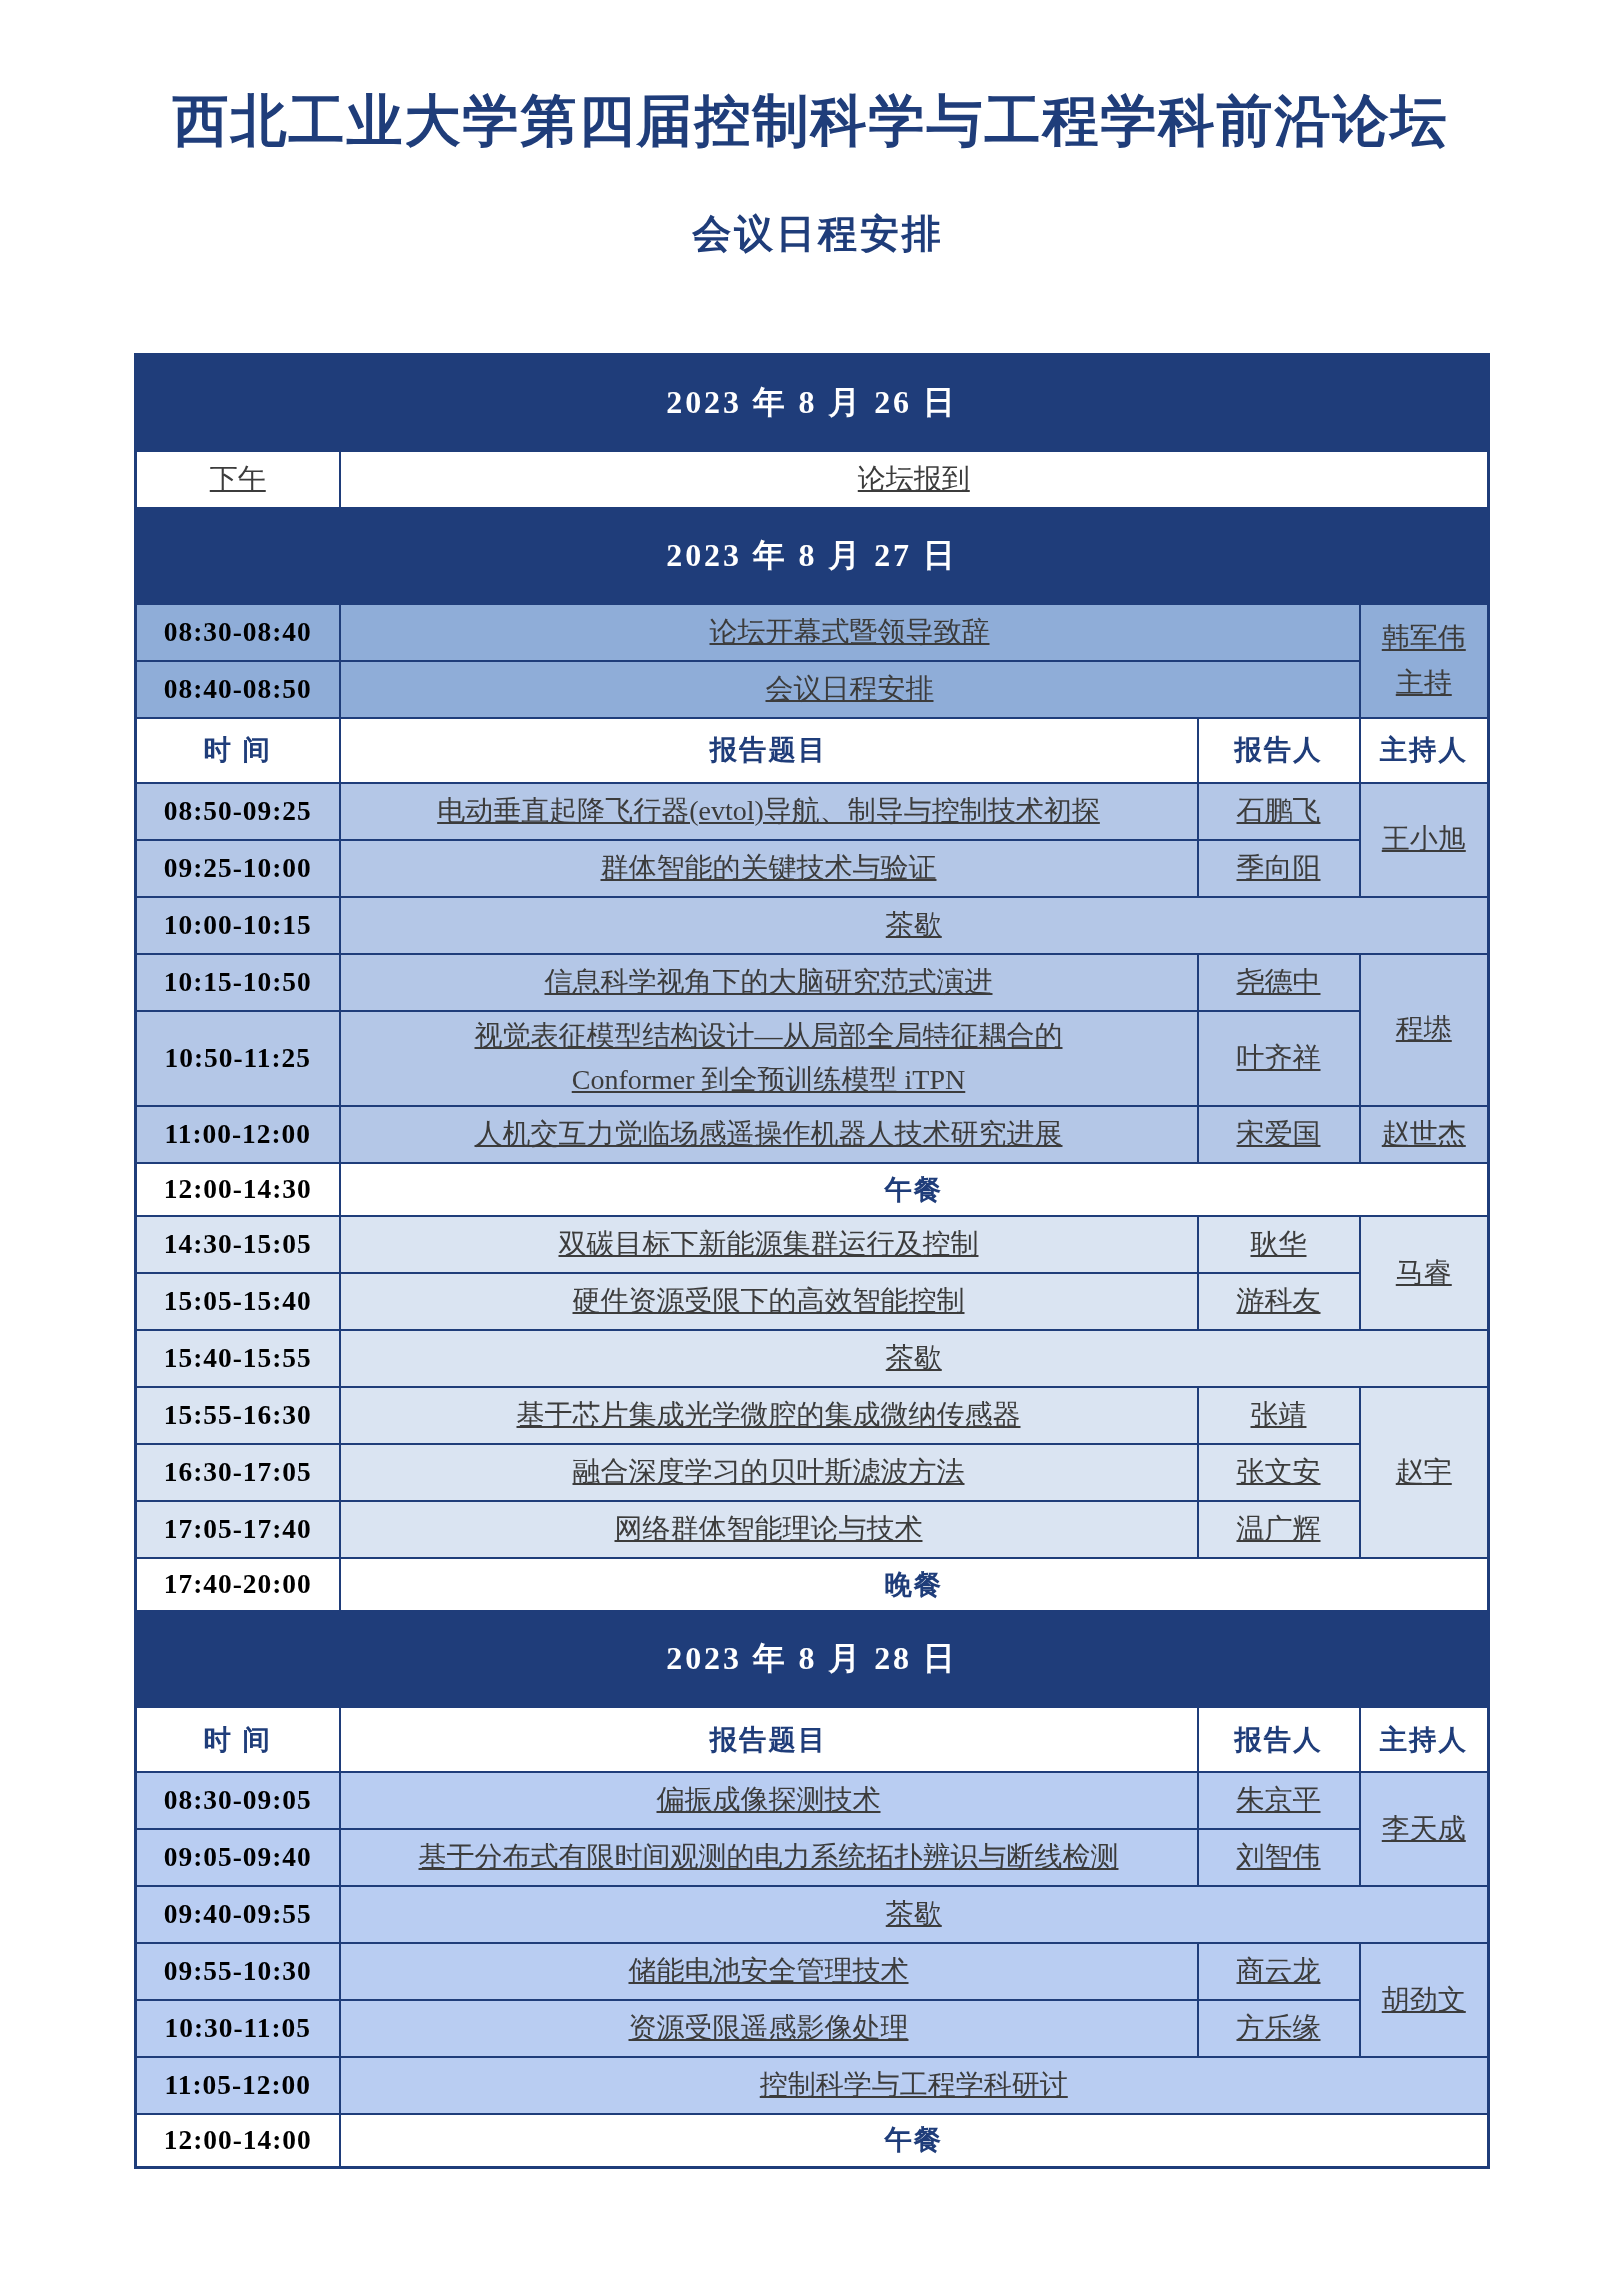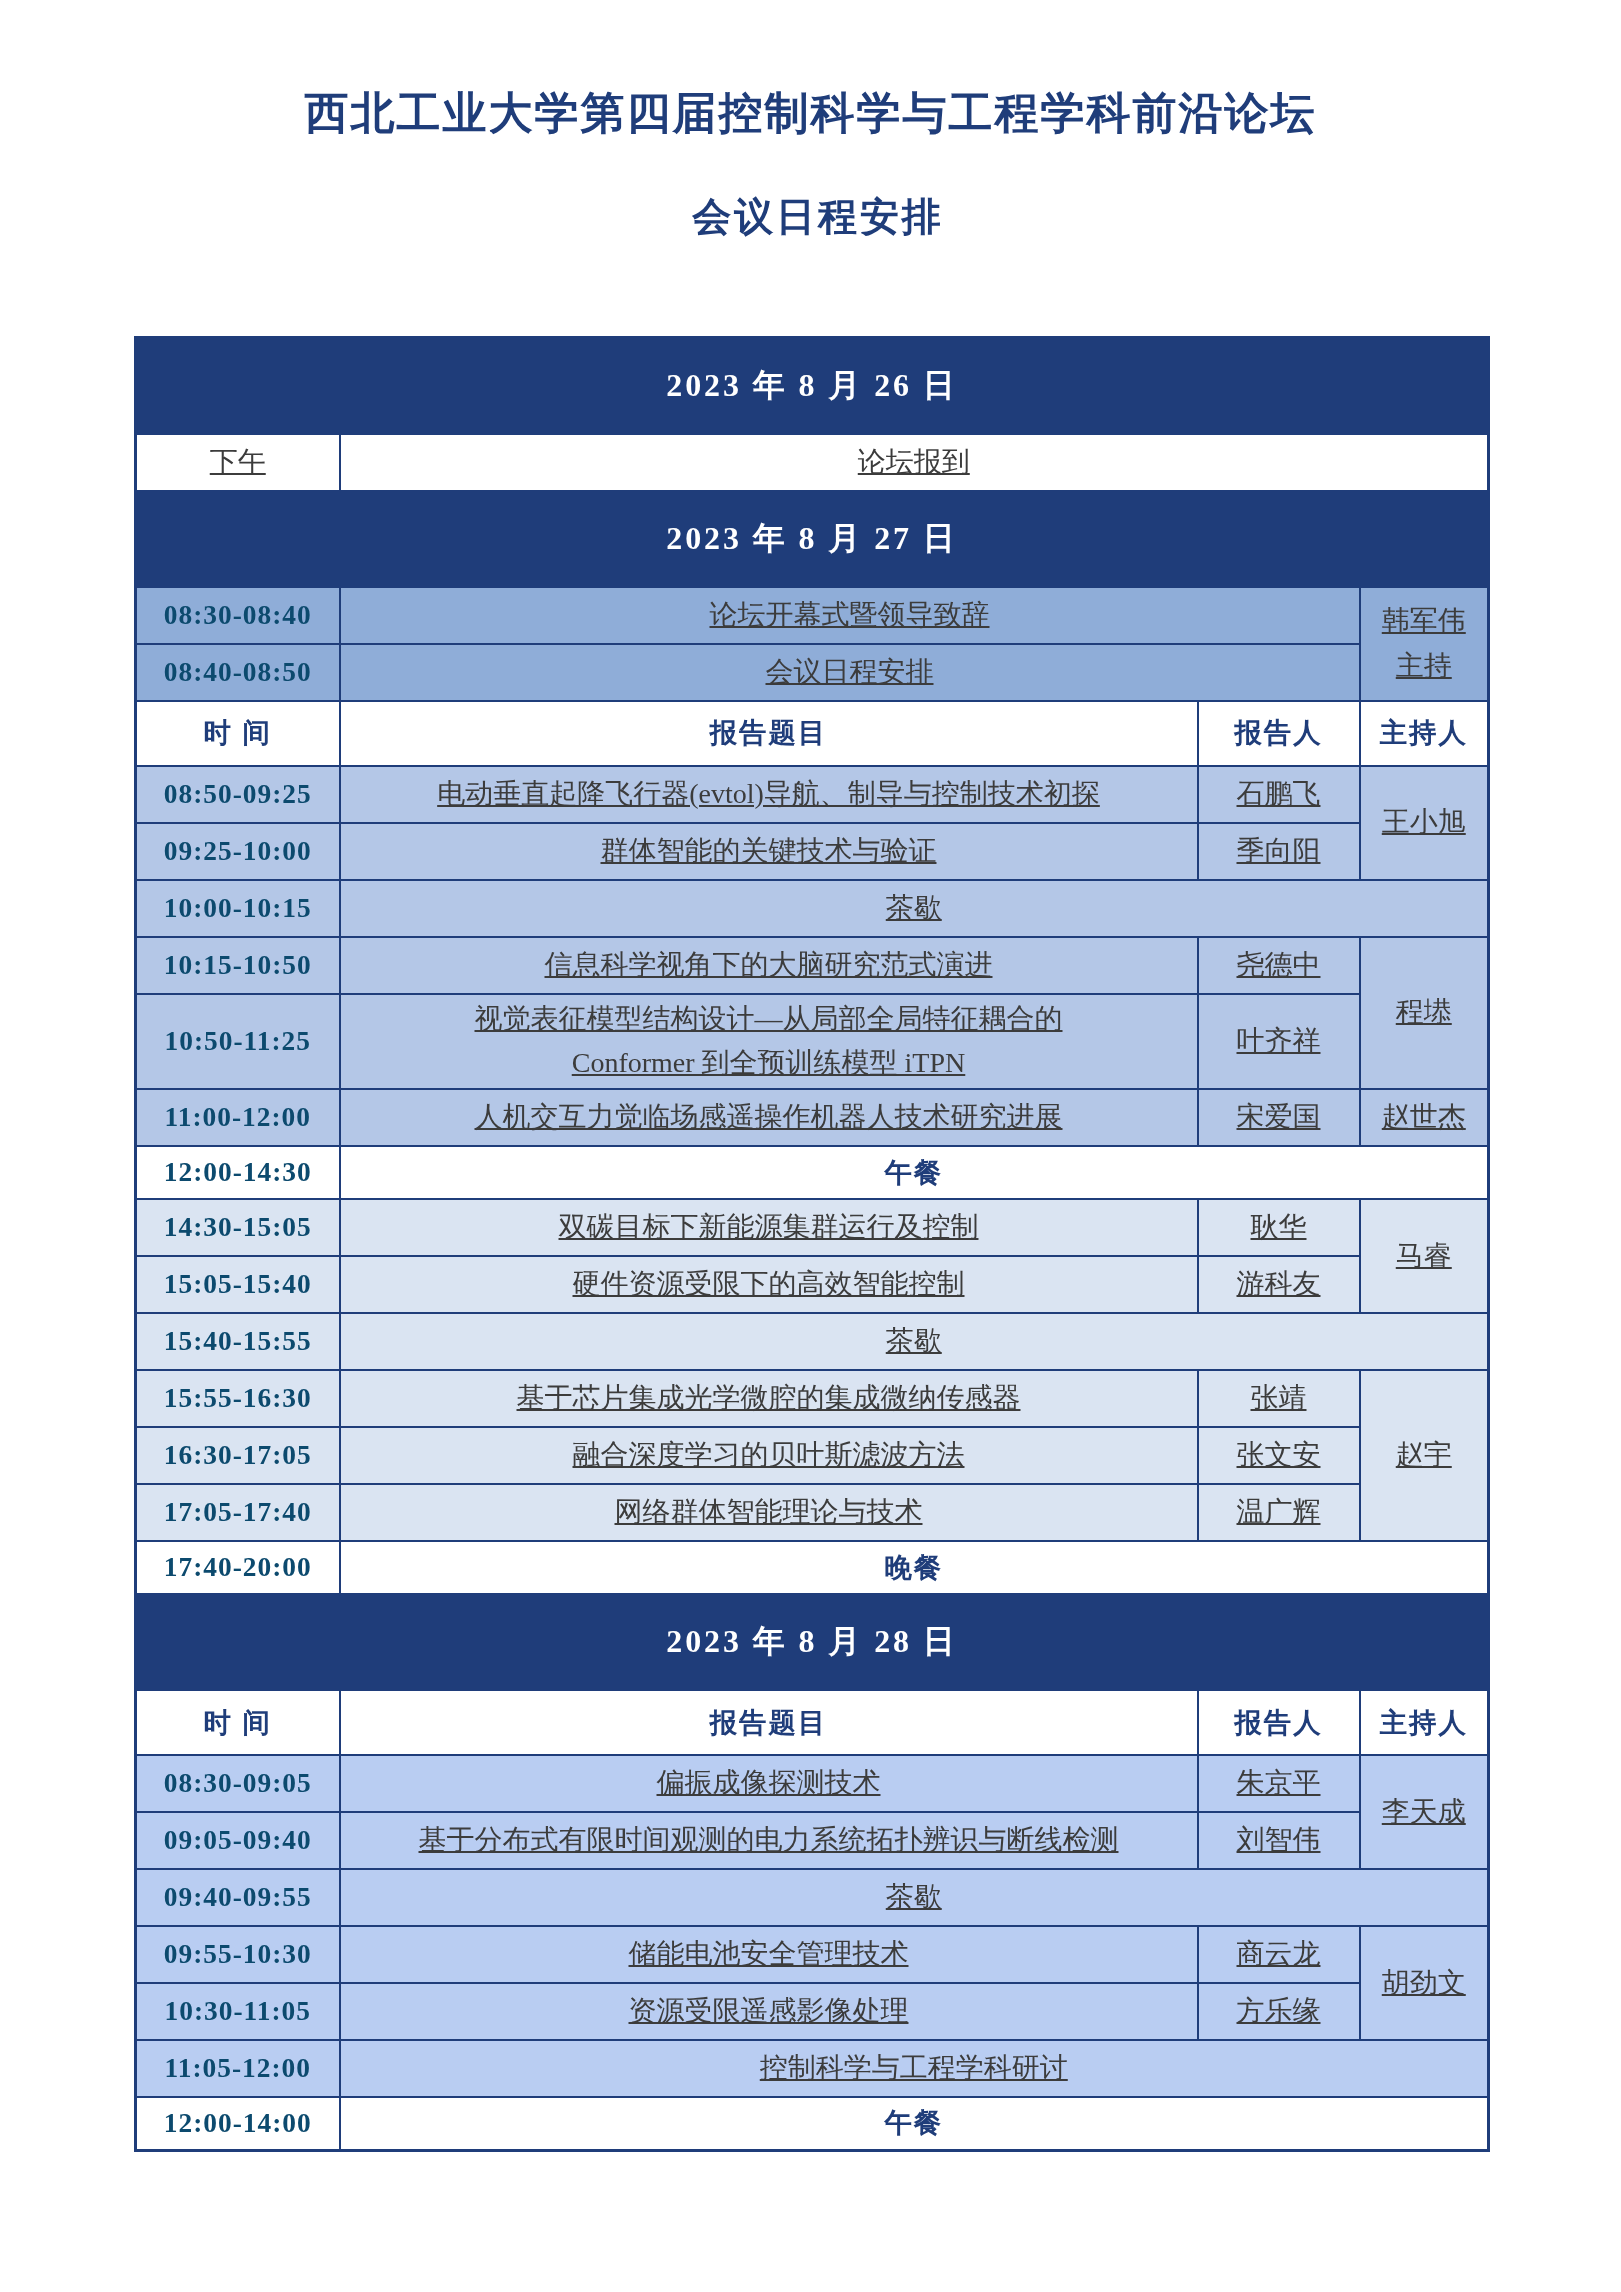--- a/index.html
+++ b/index.html
@@ -14,21 +14,21 @@
   html,body{margin:0;padding:0;}
   body{
     width:1621px;height:2293px;
     background:#ffffff;
     font-family:"Liberation Sans",sans-serif;
   }
   .page-title{
     margin:84px 39px 0 39px;
     text-align:center;
     color:var(--navy);
-    font-size:44px;
+    font-size:56px;
     font-weight:bold;
     letter-spacing:2px;
   }
   .page-subtitle{
     margin:47px 0 0 15px;
     text-align:center;
     color:var(--navy);
     font-size:39px;
     font-weight:bold;
     letter-spacing:2.9px;
@@ -57,21 +57,21 @@
     color:#ffffff;
     font-family:"Liberation Serif",serif;
     font-weight:700;
     font-size:32px;
     letter-spacing:2.9px;
   }
   .c-time{
     font-family:"Liberation Serif",serif;
     font-weight:700;
     font-size:27.4px;
-    color:#0c4a6e;
+    color:#000000;
     letter-spacing:1px;
   }
   .c-body{
     font-family:"Liberation Serif",serif;
     font-size:28px;
     font-weight:500;
     color:var(--ink);
     white-space:pre-line;
     line-height:1.6;
     text-decoration:underline;

